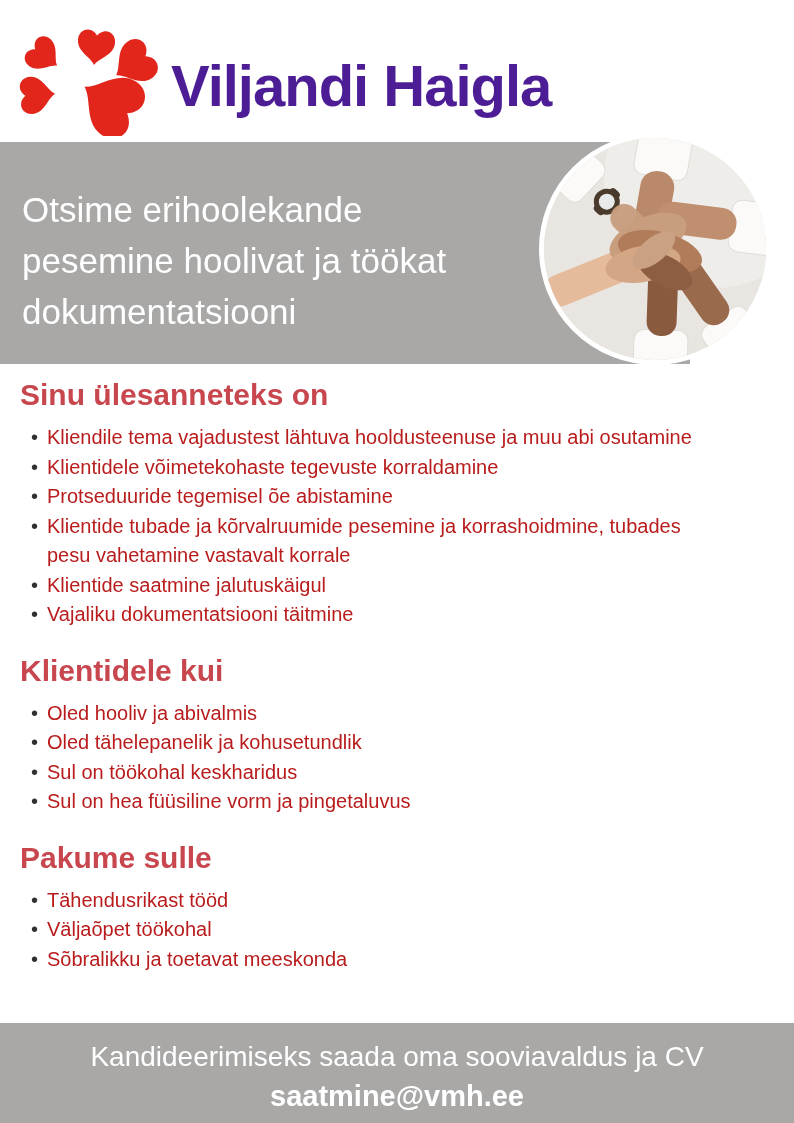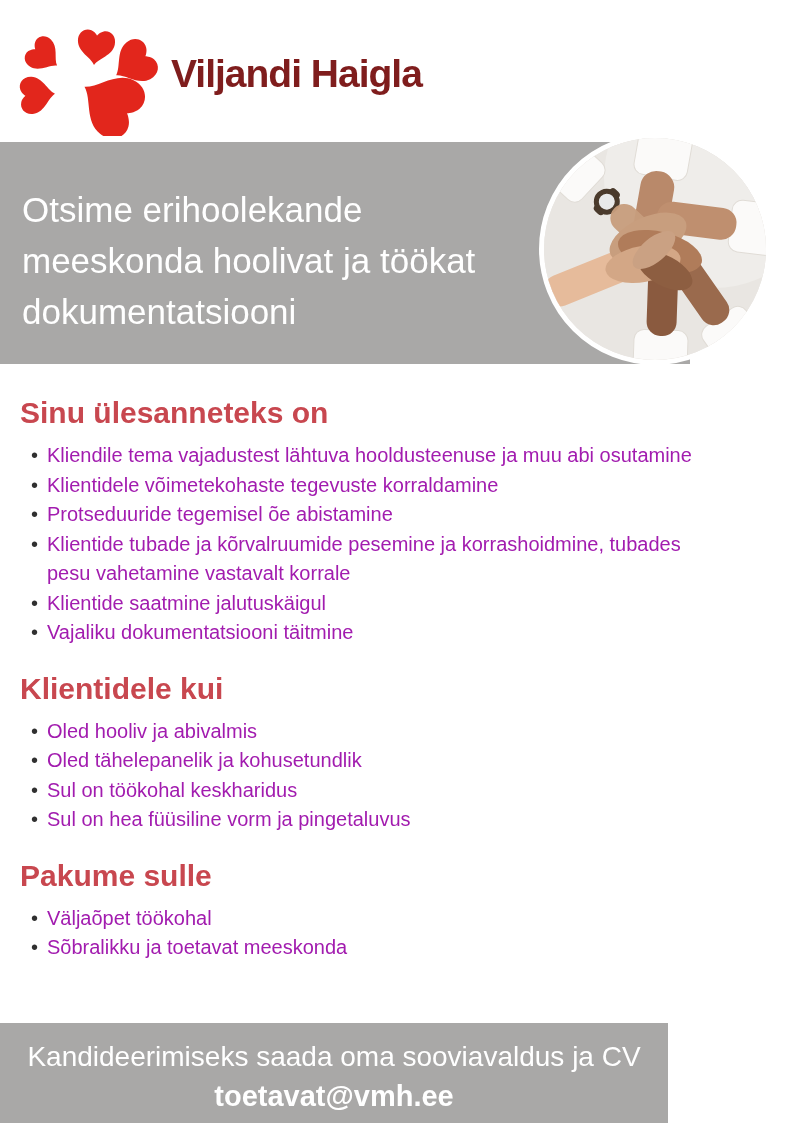--- a/index.html
+++ b/index.html
@@ -3,46 +3,46 @@
 <meta charset="utf-8">
 <style>
   html,body{margin:0;padding:0;background:#ffffff;}
   .page{
     position:relative;width:794px;height:1123px;background:#ffffff;overflow:hidden;
     font-family:"Liberation Sans",sans-serif;
   }
   
   .logo-icon{position:absolute;left:10px;top:14px;width:160px;height:122px;}
   .brand{
-    position:absolute;left:171px;top:52px;font-size:39px;font-weight:bold;
-    color:#7f1d1d;letter-spacing:-1px;white-space:nowrap;
+    position:absolute;left:171px;top:52px;font-size:58px;font-weight:bold;
+    color:#4c1d95;letter-spacing:-1px;white-space:nowrap;
   }
   
   .hero{position:absolute;left:0;top:142px;width:662px;height:222px;background:#a9a8a7;padding-left:28px;}
   .hero-text{position:absolute;left:22px;top:42px;color:#ffffff;font-size:35px;line-height:51px;font-weight:400;}
   .photo{
     position:absolute;left:539px;top:133px;width:222px;height:222px;
     border:5px solid #ffffff;border-radius:50%;overflow:hidden;background:#e9e6e2;
   }
   .photo svg{display:block;}
   
-  .content{position:absolute;left:20px;top:396px;width:714px;}
+  .content{position:absolute;left:20px;top:378px;width:714px;}
   .section-title{
     margin:24px 0 0 0;font-size:30px;line-height:34px;font-weight:bold;color:#c8474f;
   }
   .section-title.first{margin-top:0;}
   ul.bullets{list-style:none;margin:11px 0 0 0;padding:0;}
   ul.bullets li{
     position:relative;padding-left:27px;font-size:20px;line-height:29.5px;
-    color:#a21caf;white-space:pre-line;
+    color:#b91c1c;white-space:pre-line;
   }
   ul.bullets li::before{content:"\2022";position:absolute;left:11px;top:0;color:#303030;}
   
   .footer{
-    position:absolute;left:0;top:1023px;width:668px;height:100px;background:#a9a8a7;
+    position:absolute;left:0;top:1023px;width:794px;height:100px;background:#a9a8a7;
     color:#ffffff;text-align:center;
   }
   .footer-line{margin-top:14px;font-size:28px;line-height:39px;font-weight:400;}
   .footer-email{font-size:29px;line-height:40px;font-weight:bold;}
 </style>
 </head>
 <body>
 
 <div class="page">
 
@@ -56,21 +56,21 @@
       <use href="#heart" transform="translate(26,81) rotate(-94) scale(0.95)"></use>
       <use href="#heart" transform="translate(102,90) rotate(122) scale(1.62)"></use>
       <use href="#heart" transform="translate(125,49) rotate(57) scale(1.12)"></use>
     </g>
   </svg>
   <div class="brand">Viljandi Haigla</div>
 
   <div class="hero">
     <div class="hero-text">
       <div>Otsime erihoolekande</div>
-      <div>meeskonda hoolivat ja töökat</div>
+      <div>pesemine hoolivat ja töökat</div>
       <div>dokumentatsiooni</div>
     </div>
   </div>
 
   <div class="photo">
     <svg viewBox="0 0 222 222" width="222" height="222" xmlns="http://www.w3.org/2000/svg" aria-hidden="true">
       <defs>
           <clipPath id="pc">
             <rect x="0" y="0" width="222" height="222"></rect>
           </clipPath>
@@ -136,23 +136,24 @@
     <h2 class="section-title">Klientidele kui</h2>
     <ul class="bullets">
       <li>Oled hooliv ja abivalmis</li>
       <li>Oled tähelepanelik ja kohusetundlik</li>
       <li>Sul on töökohal keskharidus</li>
       <li>Sul on hea füüsiline vorm ja pingetaluvus</li>
     </ul>
 
     <h2 class="section-title">Pakume sulle</h2>
     <ul class="bullets">
+      <li>Tähendusrikast tööd</li>
       <li>Väljaõpet töökohal</li>
       <li>Sõbralikku ja toetavat meeskonda</li>
     </ul>
   </div>
 
   <div class="footer">
     <div class="footer-line">Kandideerimiseks saada oma sooviavaldus ja CV</div>
-    <div class="footer-email">toetavat@vmh.ee</div>
+    <div class="footer-email">saatmine@vmh.ee</div>
   </div>
 
 </div>
 
 </body></html>

